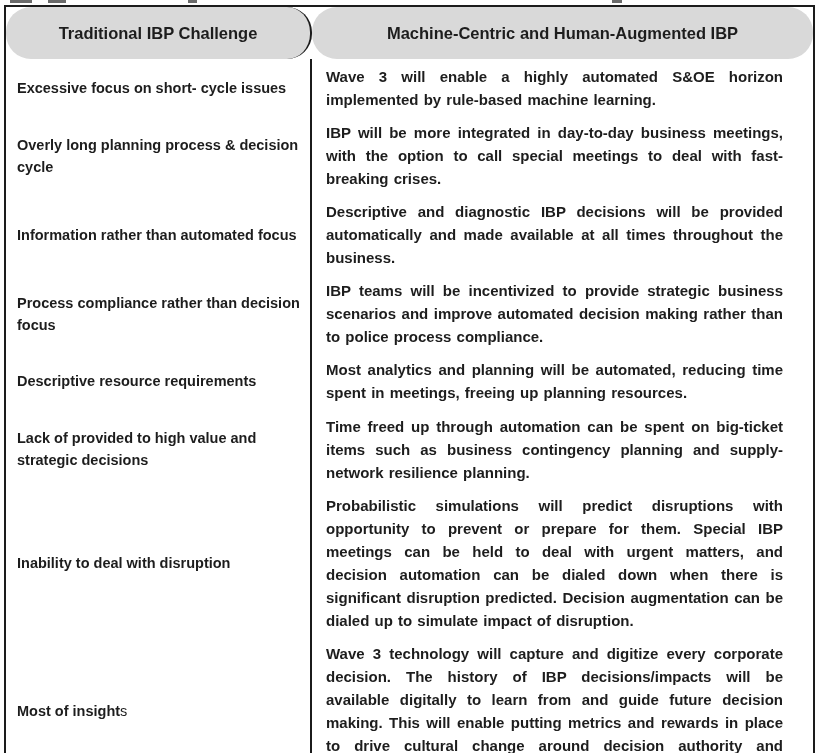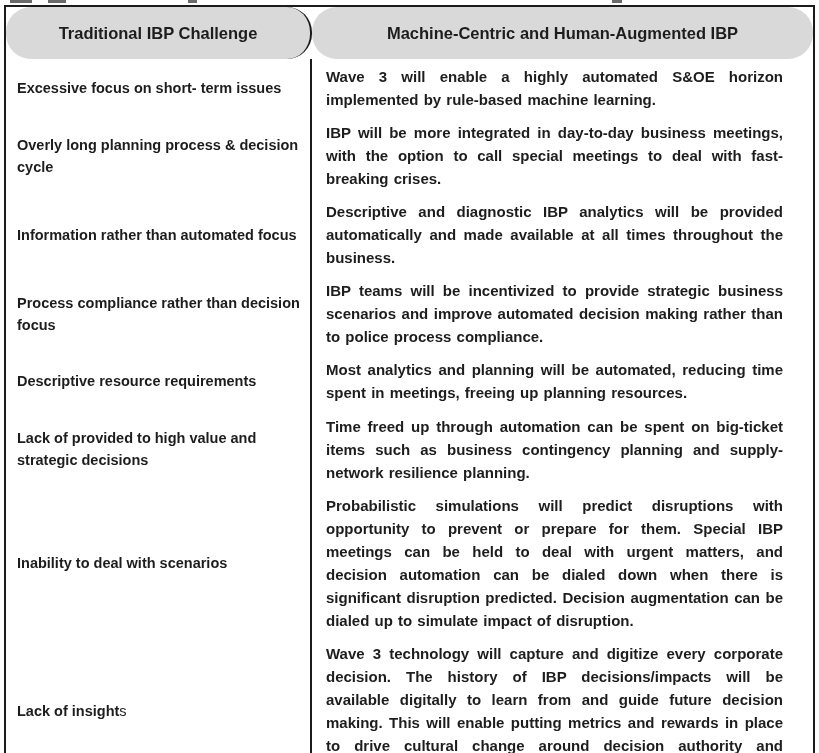--- a/index.html
+++ b/index.html
@@ -77,21 +77,21 @@
 
 <div class="ibp-table">
   <div class="row">
     <div class="cell left hdr">Traditional IBP Challenge</div>
     <div class="cell hdr">Machine-Centric and Human-Augmented IBP</div>
   </div>
 
   <div class="row">
     <div class="cell left challenge-cell">
       <div class="challenge-wrap">
-        <span class="challenge-main">Excessive focus on short- term issues</span><span class="challenge-suffix"></span>
+        <span class="challenge-main">Excessive focus on short- cycle issues</span><span class="challenge-suffix"></span>
       </div>
     </div>
     <div class="cell solution-cell">
       <p class="solution-text">Wave 3 will enable a highly automated S&amp;OE horizon implemented by rule-based machine learning.</p>
     </div>
   </div>
 
   <div class="row">
     <div class="cell left challenge-cell">
       <div class="challenge-wrap">
@@ -103,21 +103,21 @@
     </div>
   </div>
 
   <div class="row">
     <div class="cell left challenge-cell">
       <div class="challenge-wrap">
         <span class="challenge-main">Information rather than automated focus</span><span class="challenge-suffix"></span>
       </div>
     </div>
     <div class="cell solution-cell">
-      <p class="solution-text">Descriptive and diagnostic IBP analytics will be provided automatically and made available at all times throughout the business.</p>
+      <p class="solution-text">Descriptive and diagnostic IBP decisions will be provided automatically and made available at all times throughout the business.</p>
     </div>
   </div>
 
   <div class="row">
     <div class="cell left challenge-cell">
       <div class="challenge-wrap">
         <span class="challenge-main">Process compliance rather than decision focus</span><span class="challenge-suffix"></span>
       </div>
     </div>
     <div class="cell solution-cell">
@@ -143,31 +143,31 @@
       </div>
     </div>
     <div class="cell solution-cell">
       <p class="solution-text">Time freed up through automation can be spent on big-ticket items such as business contingency planning and supply-network resilience planning.</p>
     </div>
   </div>
 
   <div class="row">
     <div class="cell left challenge-cell">
       <div class="challenge-wrap">
-        <span class="challenge-main">Inability to deal with scenarios</span><span class="challenge-suffix"></span>
+        <span class="challenge-main">Inability to deal with disruption</span><span class="challenge-suffix"></span>
       </div>
     </div>
     <div class="cell solution-cell">
       <p class="solution-text">Probabilistic simulations will predict disruptions with opportunity to prevent or prepare for them. Special IBP meetings can be held to deal with urgent matters, and decision automation can be dialed down when there is significant disruption predicted. Decision augmentation can be dialed up to simulate impact of disruption.</p>
     </div>
   </div>
 
   <div class="row">
     <div class="cell left challenge-cell">
       <div class="challenge-wrap">
-        <span class="challenge-main">Lack of insight</span><span class="challenge-suffix">s</span>
+        <span class="challenge-main">Most of insight</span><span class="challenge-suffix">s</span>
       </div>
     </div>
     <div class="cell solution-cell">
       <p class="solution-text">Wave 3 technology will capture and digitize every corporate decision. The history of IBP decisions/impacts will be available digitally to learn from and guide future decision making. This will enable putting metrics and rewards in place to drive cultural change around decision authority and accountability.</p>
     </div>
   </div>
 </div>
 
 </body></html>

